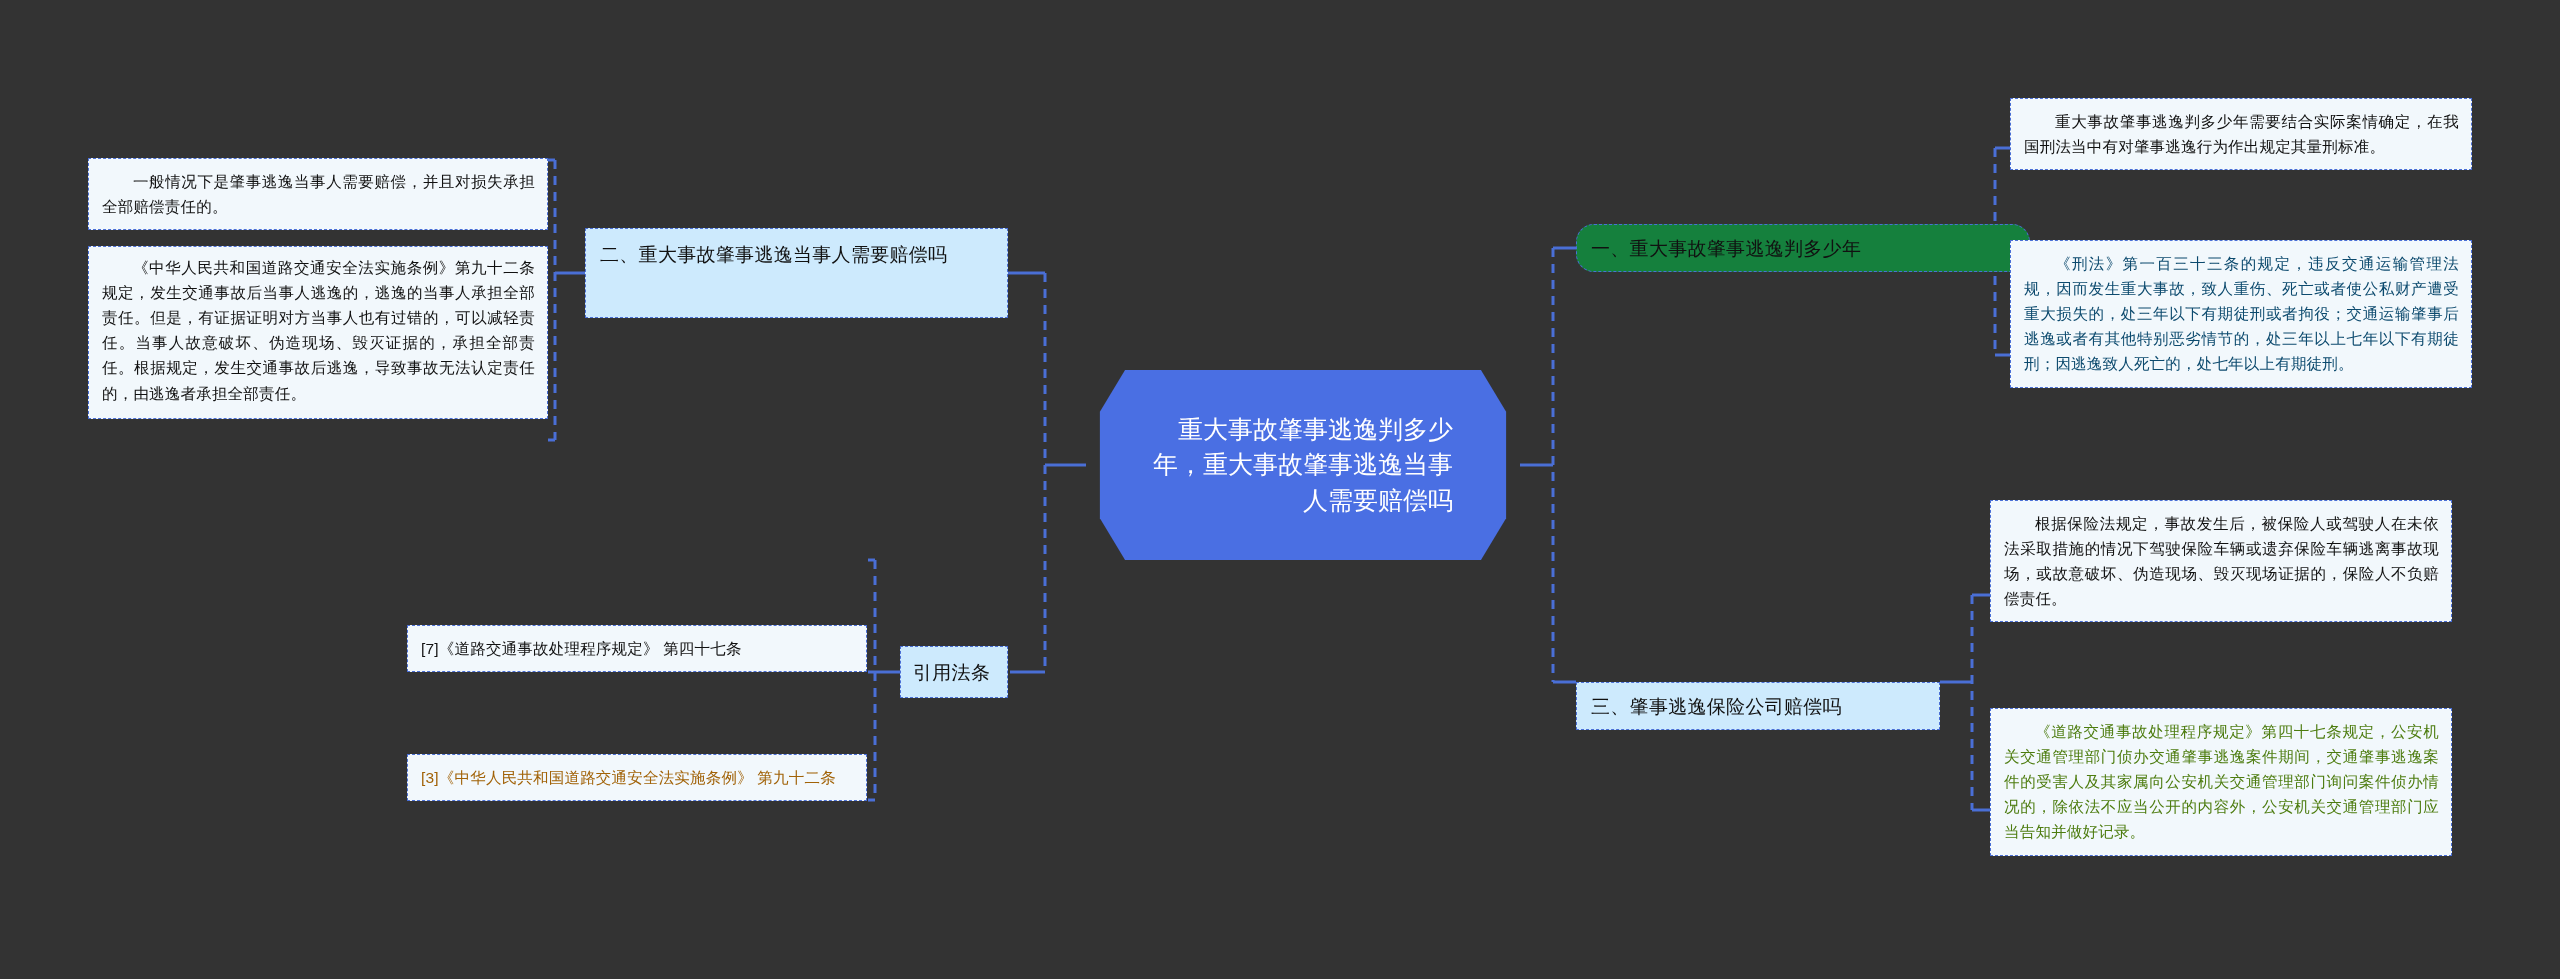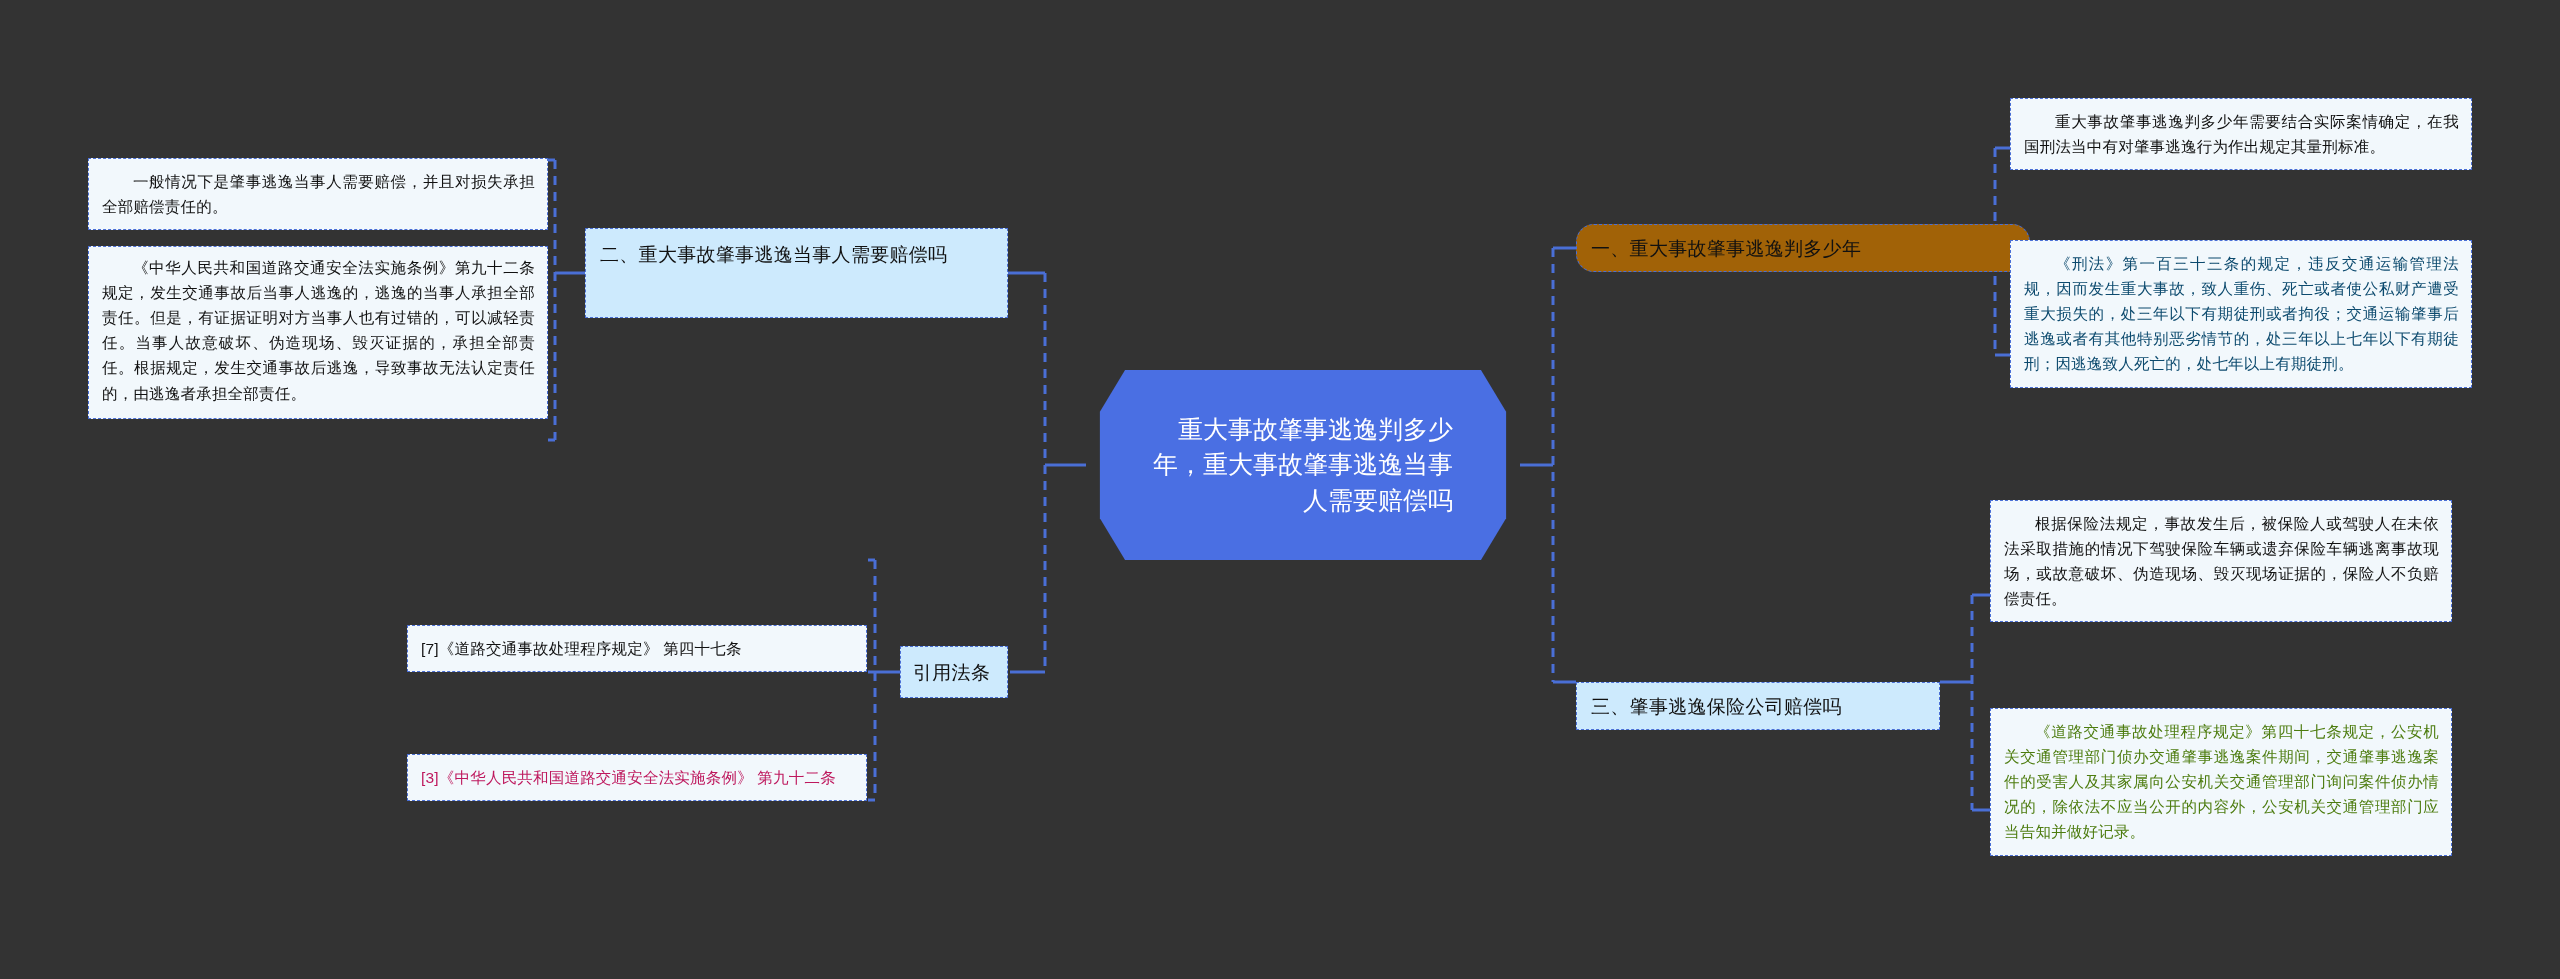--- a/index.html
+++ b/index.html
@@ -117,25 +117,25 @@
 
   <div class="node topic" style="left: 900px; top: 646px; width: 108px; height: 52px; padding: 11px 12px; background: rgb(205, 234, 253); border-color: rgb(74, 111, 214); color: rgb(17, 17, 17);">
     <span>引用法条</span>
   </div>
 
 
   <div class="node leaf" style="left: 407px; top: 625px; width: 460px; background: rgb(242, 248, 252); border-color: rgb(74, 111, 214); color: rgb(17, 17, 17);">
     <span>[7]《道路交通事故处理程序规定》 第四十七条</span>
   </div>
 
-  <div class="node leaf" style="left: 407px; top: 754px; width: 460px; background: rgb(242, 248, 252); border-color: rgb(74, 111, 214); color: #be185d;">
+  <div class="node leaf" style="left: 407px; top: 754px; width: 460px; background: rgb(242, 248, 252); border-color: rgb(74, 111, 214); color: #a16207;">
     <span>[3]《中华人民共和国道路交通安全法实施条例》 第九十二条</span>
   </div>
 
-  <div class="node topic" style="left: 1576px; top: 224px; width: 454px; height: 48px; padding: 9px 14px; background: #a16207; border-color: rgb(74, 111, 214); color: rgb(17, 17, 17); border-radius: 18px;">
+  <div class="node topic" style="left: 1576px; top: 224px; width: 454px; height: 48px; padding: 9px 14px; background: #15803d; border-color: rgb(74, 111, 214); color: rgb(17, 17, 17); border-radius: 18px;">
     <span>一、重大事故肇事逃逸判多少年</span>
   </div>
 
   <div class="node leaf indent" style="left: 2010px; top: 98px; width: 462px; background: rgb(242, 248, 252); border-color: rgb(74, 111, 214); color: rgb(17, 17, 17);">
     <span>重大事故肇事逃逸判多少年需要结合实际案情确定，在我国刑法当中有对肇事逃逸行为作出规定其量刑标准。</span>
   </div>
 
   <div class="node leaf indent" style="left: 2010px; top: 240px; width: 462px; background: rgb(242, 248, 252); border-color: rgb(74, 111, 214); color: #0c4a6e;">
     <span>《刑法》第一百三十三条的规定，违反交通运输管理法规，因而发生重大事故，致人重伤、死亡或者使公私财产遭受重大损失的，处三年以下有期徒刑或者拘役；交通运输肇事后逃逸或者有其他特别恶劣情节的，处三年以上七年以下有期徒刑；因逃逸致人死亡的，处七年以上有期徒刑。</span>
   </div>

